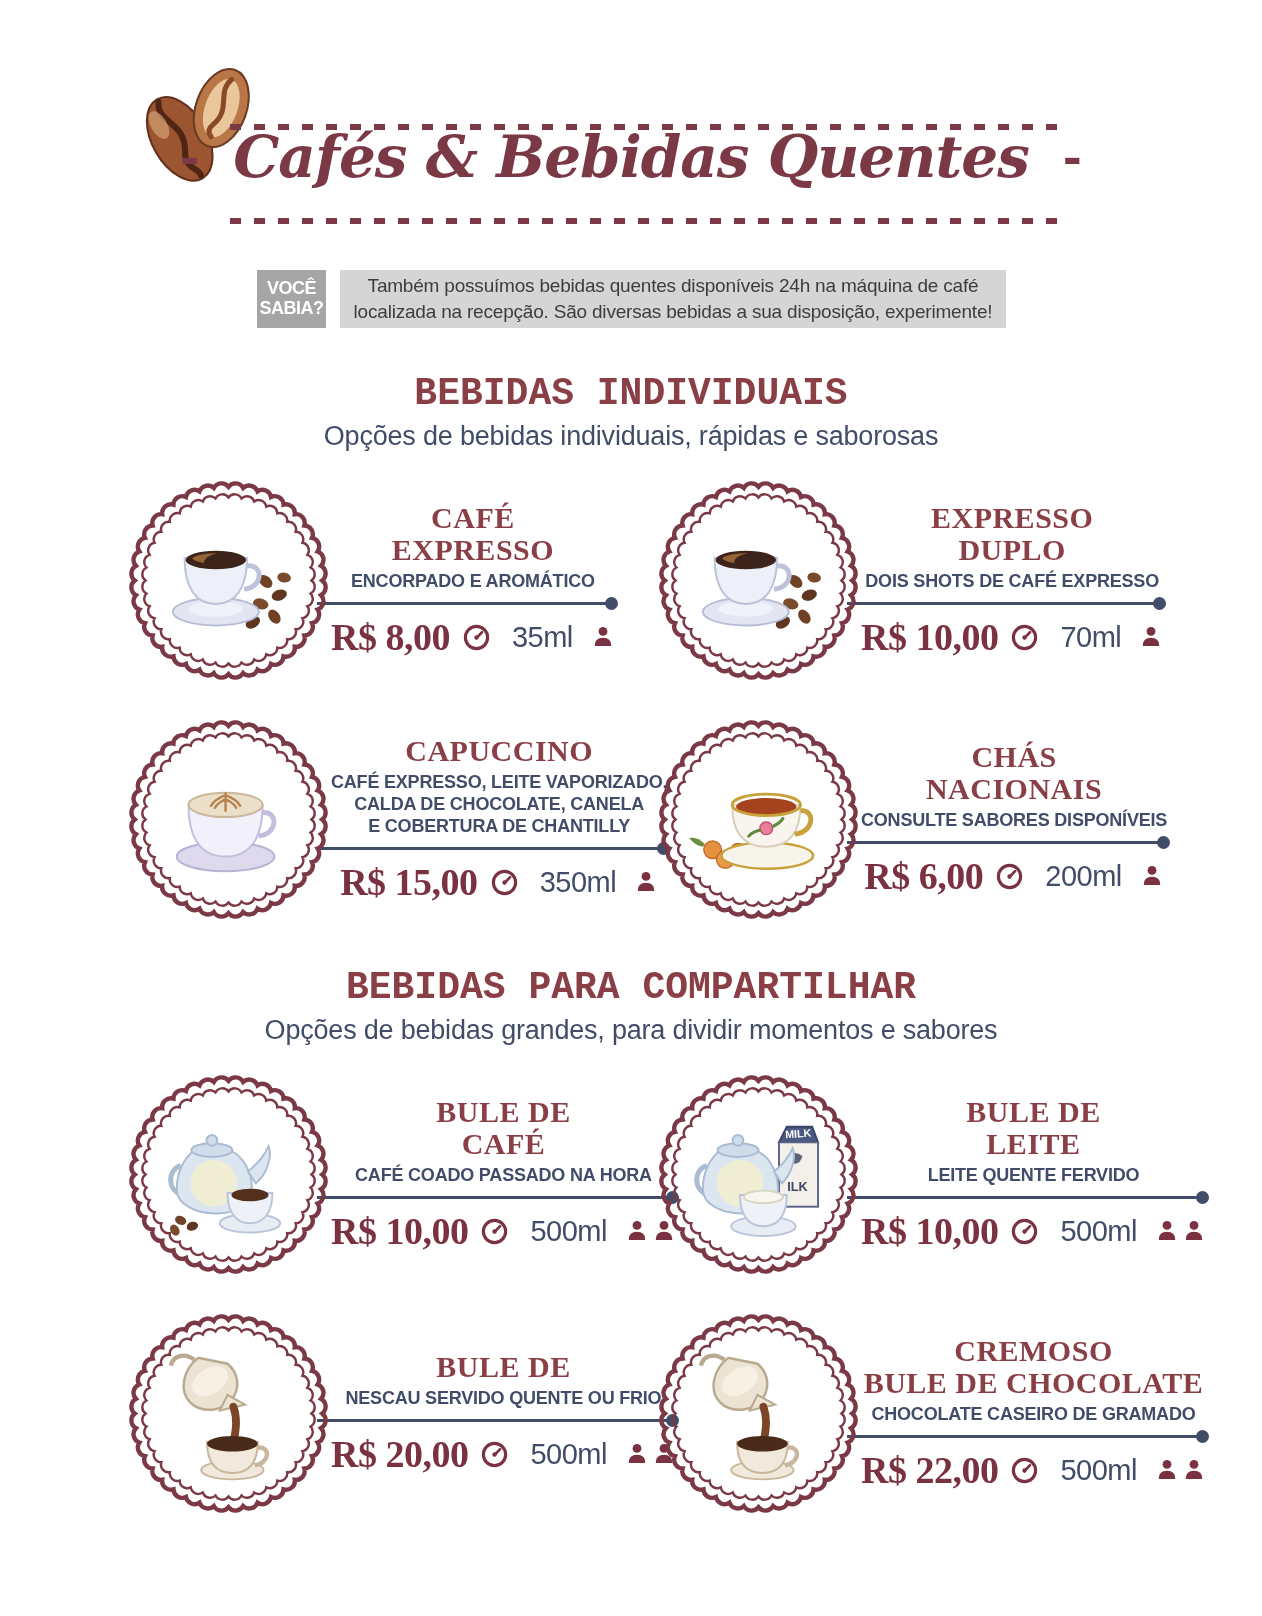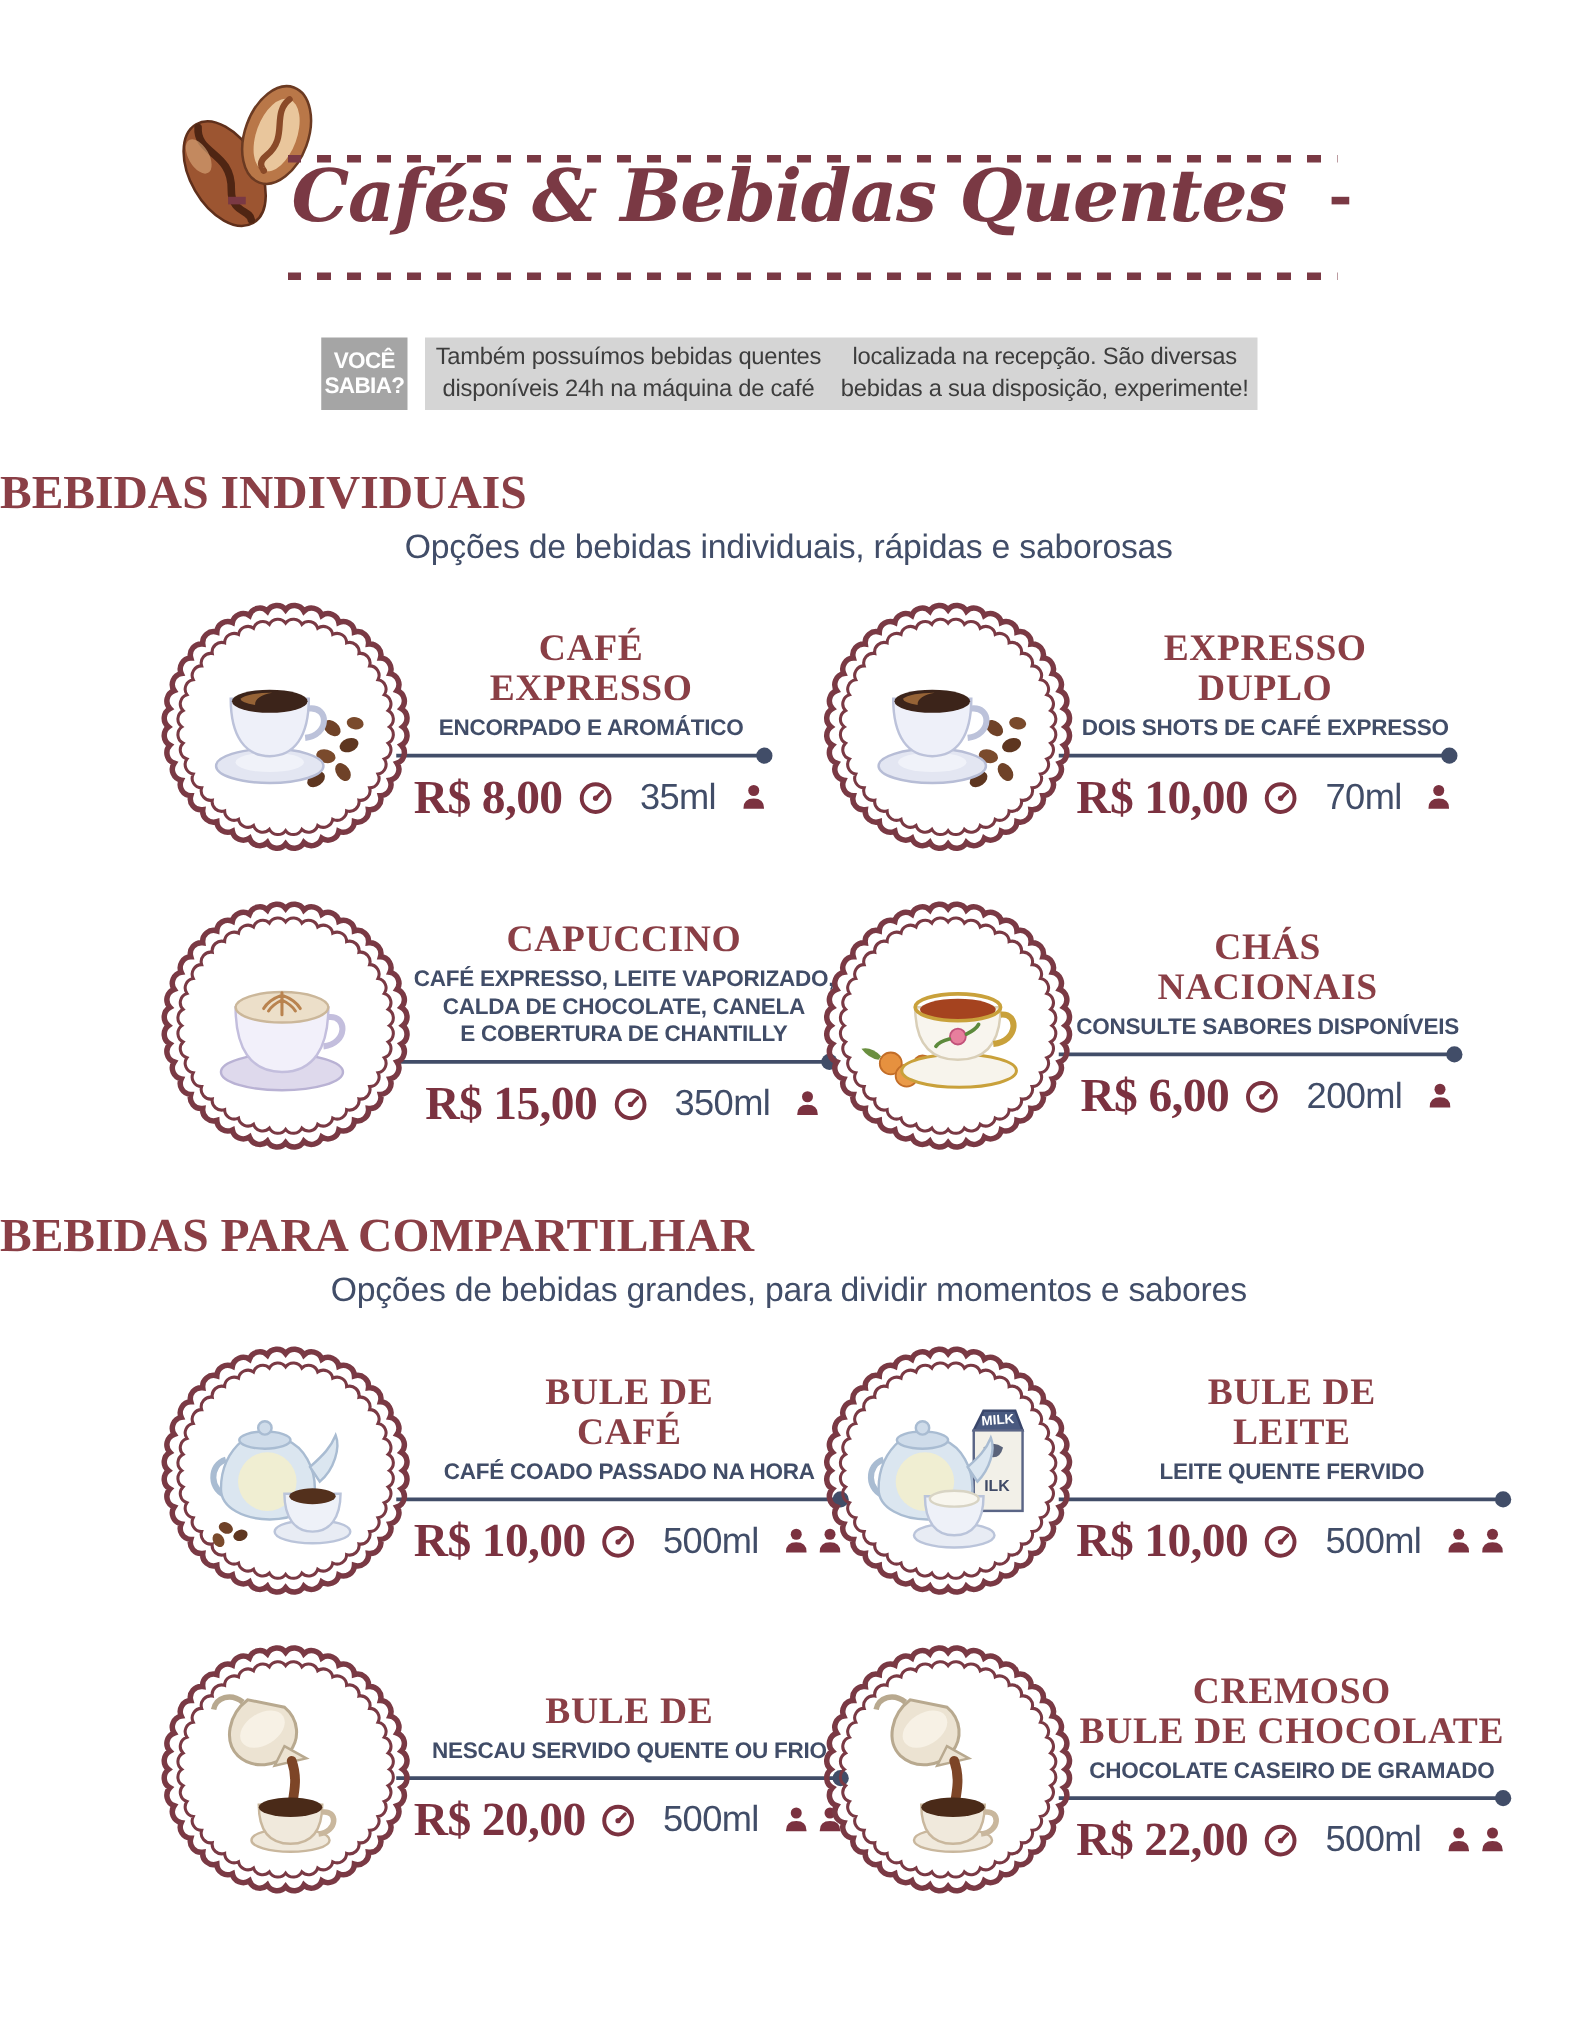--- a/index.html
+++ b/index.html
@@ -19,25 +19,25 @@
   .title .dash{font:700 46px "DejaVu Serif",serif;color:var(--maroon);line-height:1;}
   .title .title-text{font:700 italic 58px "DejaVu Serif",serif;color:var(--maroon);
          letter-spacing:-1px;line-height:1;white-space:nowrap;}
 
   
   .know-strip{display:flex;margin:26px 0 0 257px;width:749px;height:58px;}
   .know-tag{width:69px;background:var(--tag-bg);color:#ffffff;display:flex;flex-direction:column;
             justify-content:center;align-items:center;font-weight:700;font-size:18px;line-height:1.1;
             letter-spacing:-0.5px;}
   .know-body{flex:1;margin-left:14px;background:var(--info-bg);color:var(--info-text);
-             display:flex;flex-direction:row;justify-content:center;align-items:center;
+             display:flex;flex-direction:column;justify-content:center;align-items:center;
              font-size:19px;font-weight:500;line-height:1.35;letter-spacing:-0.2px;text-align:center;}
 
   
-  .section-title{margin:44px 0 0 0;text-align:left;font-family:Liberation Serif, serif;
+  .section-title{margin:44px 0 0 0;text-align:center;font-family:Liberation Mono, monospace;
                  font-weight:700;font-size:38px;color:var(--maroon-light);letter-spacing:0;}
   .section-sub{margin:6px 0 0 0;text-align:center;font-size:27px;color:var(--slate);letter-spacing:-0.2px;}
   .menu-grid{display:grid;grid-template-columns:475px 480px;column-gap:55px;row-gap:34px;
              justify-content:center;margin-top:26px;}
 
   
   .item{display:flex;align-items:center;}
   .badge{width:205px;height:205px;flex:0 0 auto;position:relative;z-index:1;}
   .badge svg{width:205px;height:205px;display:block;}
   .sc-outer{fill:none;stroke:var(--maroon);stroke-width:4.5;}

